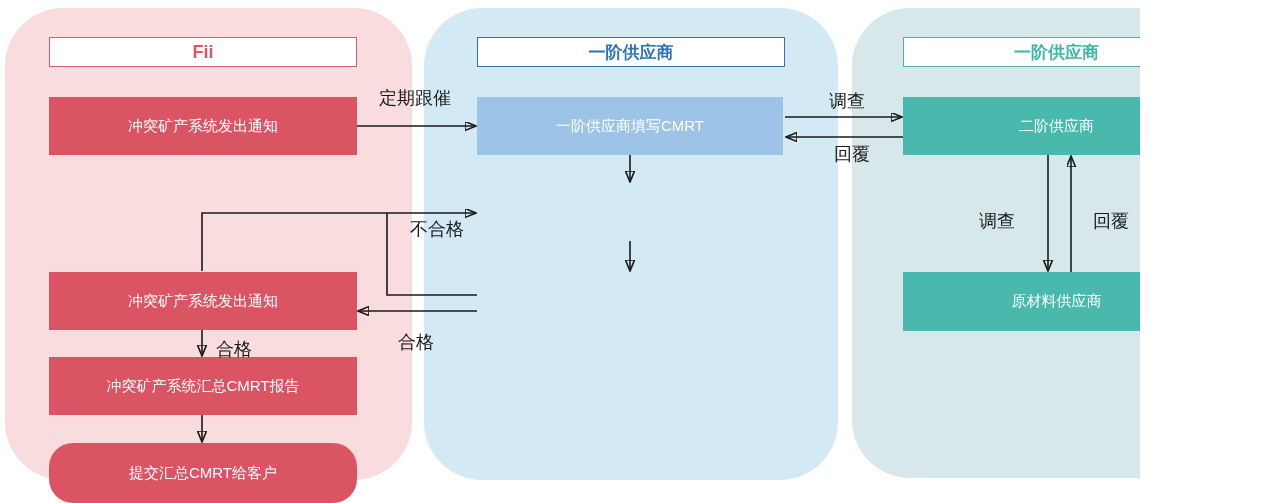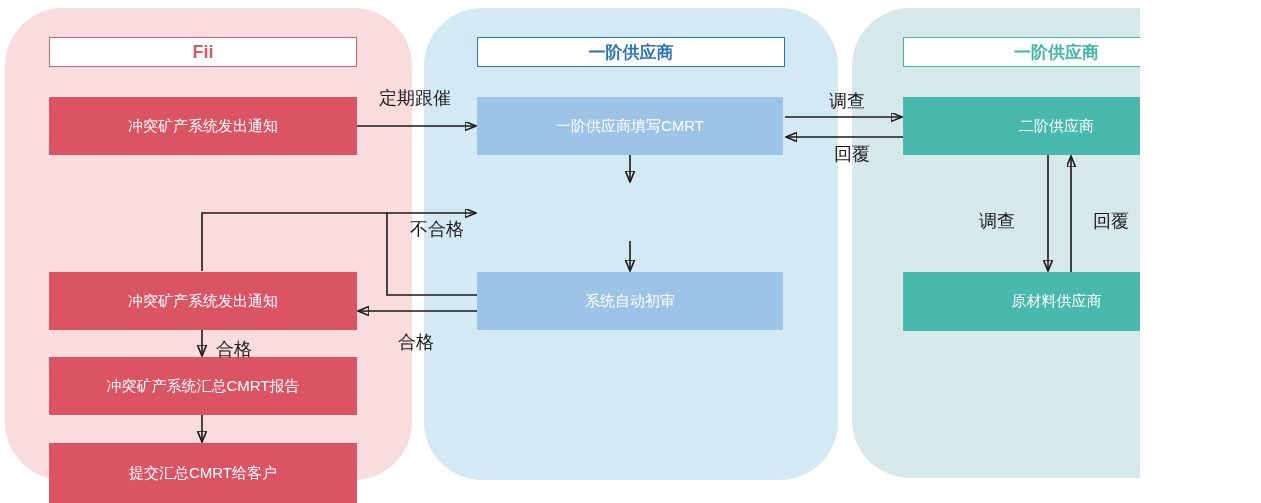--- a/index.html
+++ b/index.html
@@ -14,21 +14,21 @@
                font-weight:bold;font-size:17px;box-sizing:border-box;}
   .hdr-red{left:49px;width:308px;border:1px solid var(--red-border);color:var(--red-text);font-size:18px;}
   .hdr-blue{left:477px;width:308px;border:1px solid var(--blue-dark);color:var(--blue-dark);}
   .hdr-teal{left:903px;width:307px;border:1px solid var(--teal-border);color:var(--teal-text);}
   .node{position:absolute;display:flex;align-items:center;justify-content:center;
         color:#ffffff;font-weight:normal;font-size:15px;text-align:center;line-height:1.25;}
   .node-red{left:49px;width:308px;background:var(--red);}
   .node-blue{left:477px;width:306px;background:var(--blue-box);}
   .node-teal{left:903px;width:307px;background:var(--teal);}
   #r1{top:97px;height:58px;} #r2{top:272px;height:58px;}
-  #r3{top:357px;height:58px;text-align:center;} #r4{top:443px;height:60px;}
+  #r3{top:357px;height:58px;text-align:center;} #r4{top:443px;height:60px;border-radius:24px;}
   #b1{top:97px;height:58px;} #b2{top:183px;height:58px;} #b3{top:272px;height:58px;}
   #t1{top:97px;height:58px;} #t2{top:272px;height:59px;}
   svg.wires{position:absolute;left:0;top:0;width:1261px;height:503px;pointer-events:none;}
   svg.wires path{stroke:#1a1a1a;stroke-width:1.6;fill:none;}
   .edge-label{position:absolute;transform:translateX(-50%);font-size:18px;color:#1a1a1a;
               white-space:nowrap;}
 </style>
 </head>
 <body>
 
@@ -61,21 +61,20 @@
   <div class="lane-header hdr-red">Fii</div>
   <div class="lane-header hdr-blue">一阶供应商</div>
   <div class="lane-header hdr-teal">一阶供应商</div>
 
   <div id="r1" class="node node-red">冲突矿产系统发出通知</div>
   <div id="r2" class="node node-red">冲突矿产系统发出通知</div>
   <div id="r3" class="node node-red">冲突矿产系统汇总CMRT报告</div>
   <div id="r4" class="node node-red">提交汇总CMRT给客户</div>
 
   <div id="b1" class="node node-blue">一阶供应商填写CMRT</div>
-  <div id="b3" class="node node-blue">系统自动初审</div>
 
   <div id="t2" class="node node-teal">原材料供应商</div>
   <div id="t1" class="node node-teal">二阶供应商</div>
 
   <div class="edge-label" style="left:415px;top:86px;">定期跟催</div>
   <div class="edge-label" style="left:847px;top:89px;">调查</div>
   <div class="edge-label" style="left:852px;top:142px;">回覆</div>
   <div class="edge-label" style="left:997px;top:209px;">调查</div>
   <div class="edge-label" style="left:1111px;top:209px;">回覆</div>
   <div class="edge-label" style="left:437px;top:183px;margin-top:34px;">不合格</div>

